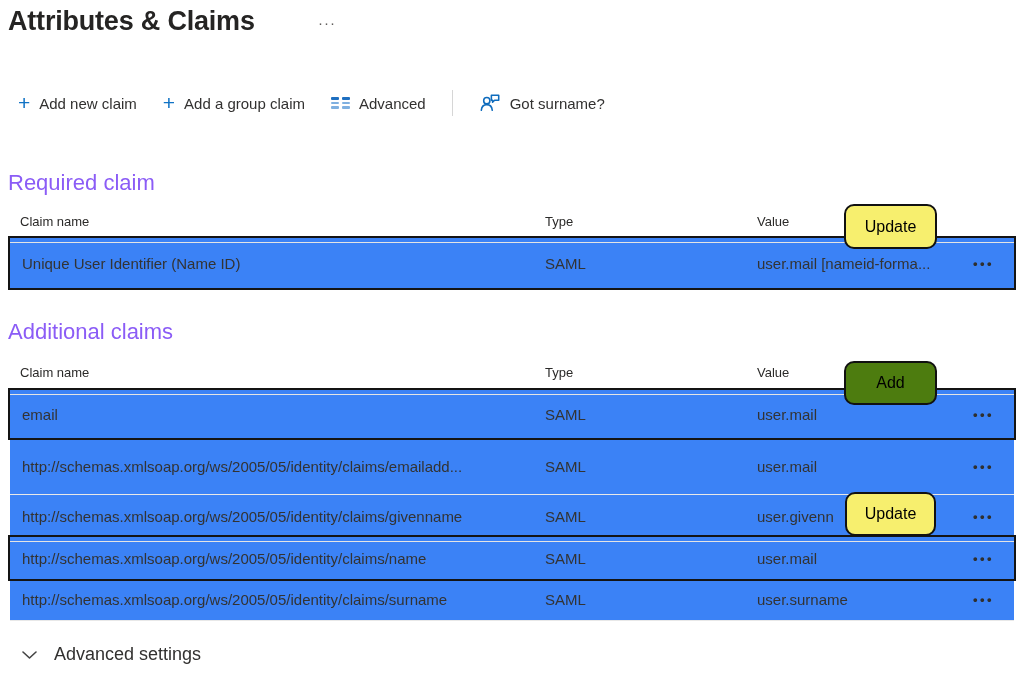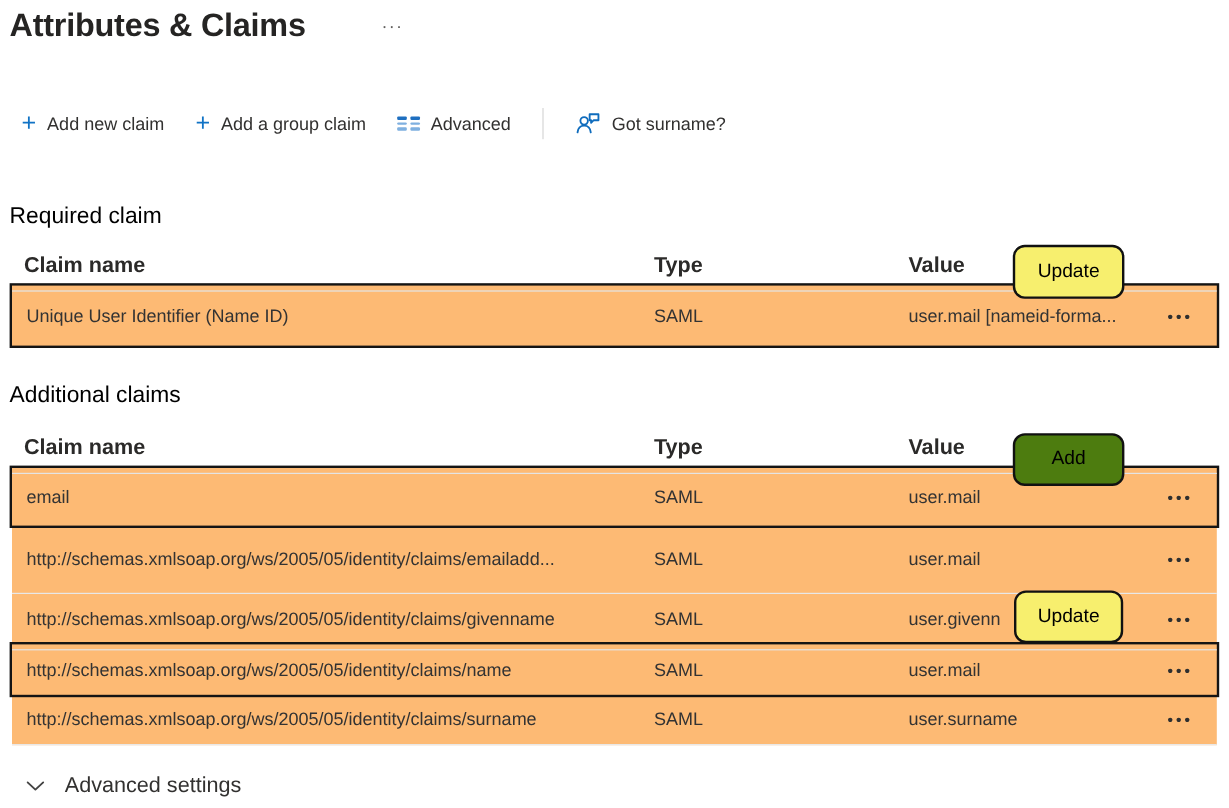--- a/index.html
+++ b/index.html
@@ -37,44 +37,44 @@
   .columns-icon .bar { width: 8px; height: 2.5px; border-radius: 1px; }
   .columns-icon .bar.b1 { background: #1e6fc0; }
   .columns-icon .bar.b2 { background: #7fb0e0; }
   .columns-icon .bar.b3 { background: #7fb0e0; }
   .tb-divider { width: 1px; height: 26px; background: #d6d6d6; }
   .feedback-icon svg { display: block; }
 
   
   .section-heading {
     position: absolute; left: 8px;
-    font-size: 19px; color: #000000;
+    font-size: 22px; color: #8b5cf6;
   }
   .heading-required { top: 170px; }
   .heading-additional { top: 319px; }
 
   
   .claims-table { position: absolute; left: 10px; width: 1004px; }
   .table-required { top: 205px; }
   .table-additional { top: 355px; }
 
   .claims-header {
     display: grid; grid-template-columns: 535px 212px 196px 61px;
     align-items: center; height: 33px;
-    font-weight: bold; font-size: 18px; color: #2b2a29;
+    font-weight: normal; font-size: 13px; color: #2b2a29;
   }
   .table-additional .claims-header { height: 35px; }
   .claims-header .cell-name { padding-left: 10px; }
 
   .claims-row {
     display: grid; grid-template-columns: 535px 212px 196px 61px;
     align-items: center;
     font-size: 15px; color: #333;
     border-bottom: 1px solid #e8e8e8;
-    background: #fdba74;
+    background: #3b82f6;
   }
   .claims-row .cell-name { padding-left: 12px; white-space: nowrap; overflow: hidden; }
   .cell-value { white-space: nowrap; overflow: hidden; }
   .row-menu {
     text-align: center; color: #2f2f2f; font-weight: bold;
     font-size: 13px; letter-spacing: 2.5px; cursor: pointer;
   }
 
   .claims-row.highlighted {
     position: relative; z-index: 2;

